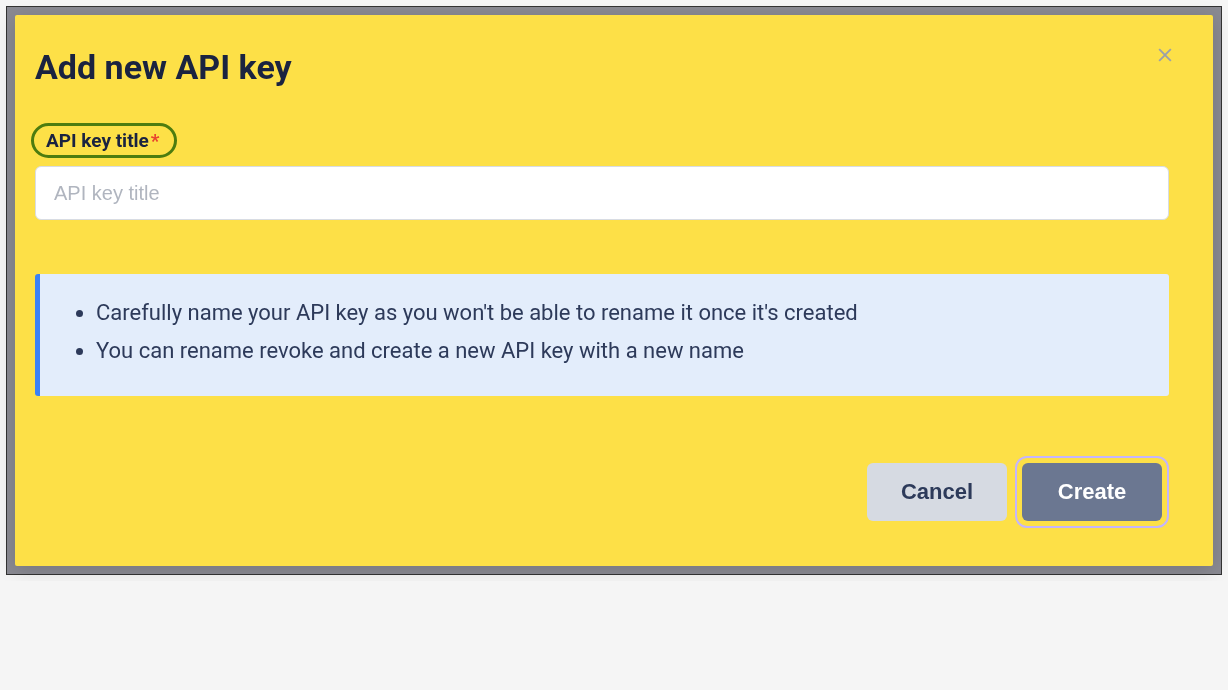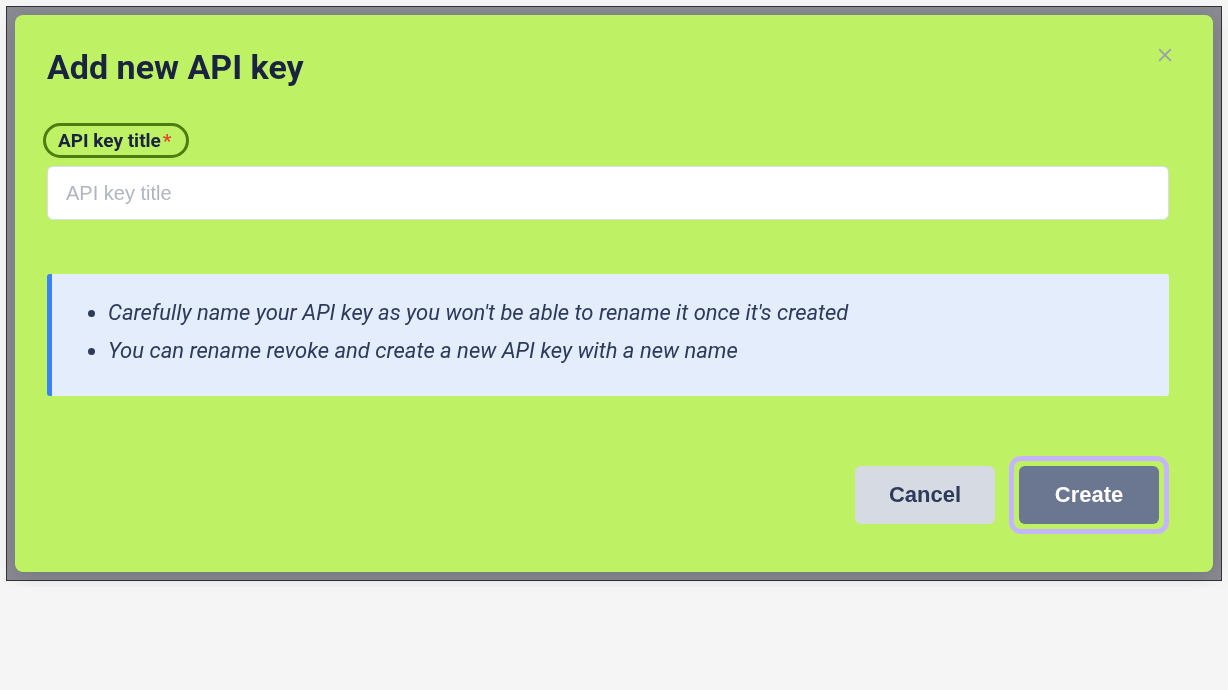--- a/index.html
+++ b/index.html
@@ -16,24 +16,24 @@
       padding: 6px;
     }
     .outer-frame {
       width: 1216px;
       background: #8a8a92;
       padding: 8px;
       border: 1px solid #333;
       position: relative;
     }
     .modal {
-      background: #bef264;
-      border-radius: 8px;
+      background: #fde047;
+      border-radius: 2px;
       width: 100%;
-      padding: 32px 44px 38px 32px;
+      padding: 32px 44px 38px 20px;
       position: relative;
       box-shadow: 0 4px 20px rgba(0,0,0,0.15);
     }
     .close-btn {
       position: absolute;
       top: 26px;
       right: 34px;
       width: 28px;
       height: 28px;
       cursor: pointer;
@@ -97,47 +97,46 @@
     }
     .info-list {
       list-style: disc;
       padding-left: 22px;
     }
     .info-list li {
       font-size: 22px;
       line-height: 1.55;
       color: #2d3a5a;
       margin-bottom: 4px;
-      font-style: italic;
     }
     .actions {
       display: flex;
       justify-content: flex-end;
-      gap: 14px;
+      gap: 8px;
       align-items: center;
     }
     .btn {
       height: 58px;
       padding: 0 32px;
       font-size: 22px;
       font-weight: 600;
       border-radius: 6px;
       border: none;
       cursor: pointer;
       display: inline-flex;
       align-items: center;
       justify-content: center;
     }
     .btn-cancel {
       background: #d6dae2;
       color: #2d3a5a;
       min-width: 140px;
     }
     .create-wrap {
-      border: 5px solid #c4b5fd;
+      border: 2px solid #c4b5fd;
       border-radius: 12px;
       padding: 5px;
       display: inline-flex;
       justify-content: flex-end;
     }
     .btn-create {
       background: #6b7791;
       color: #ffffff;
       min-width: 140px;
     }

